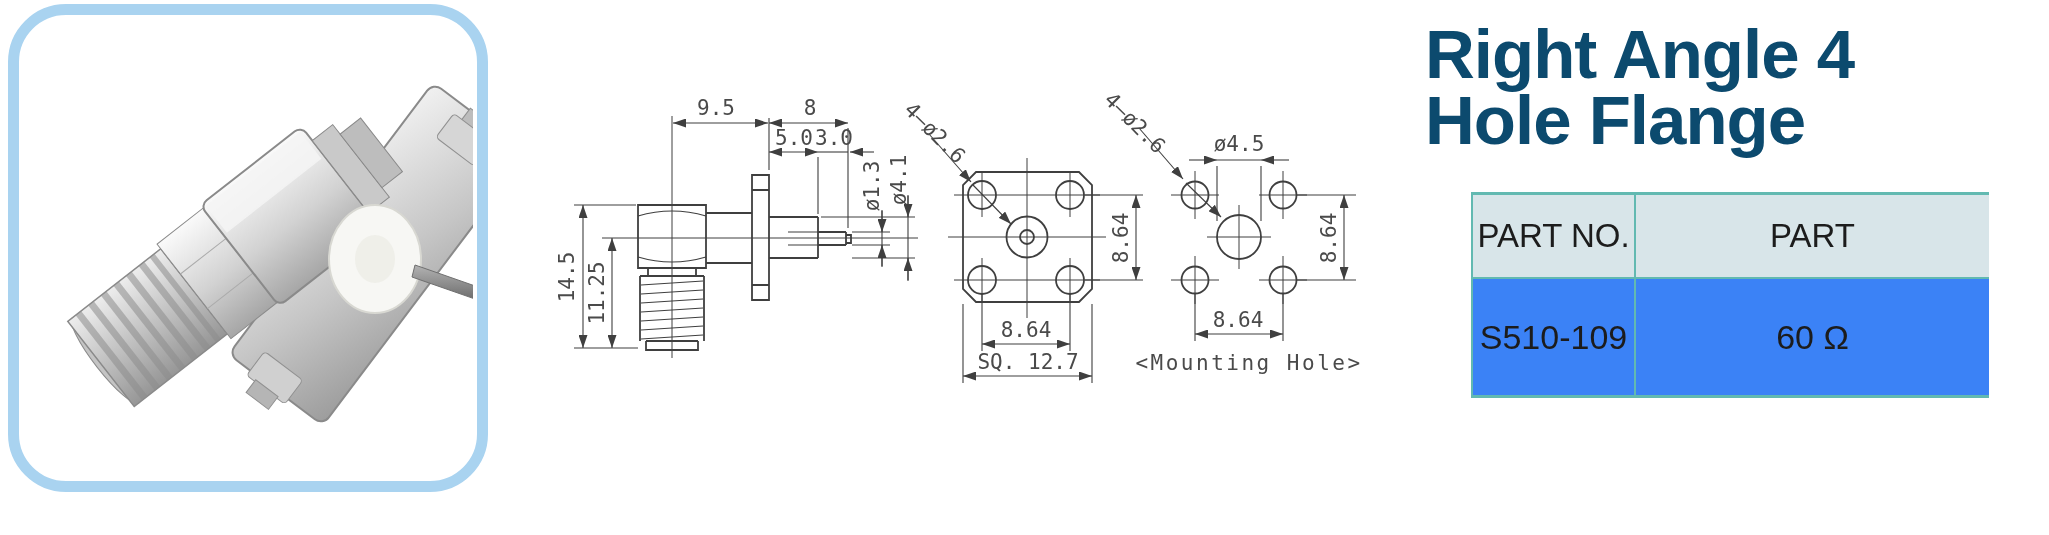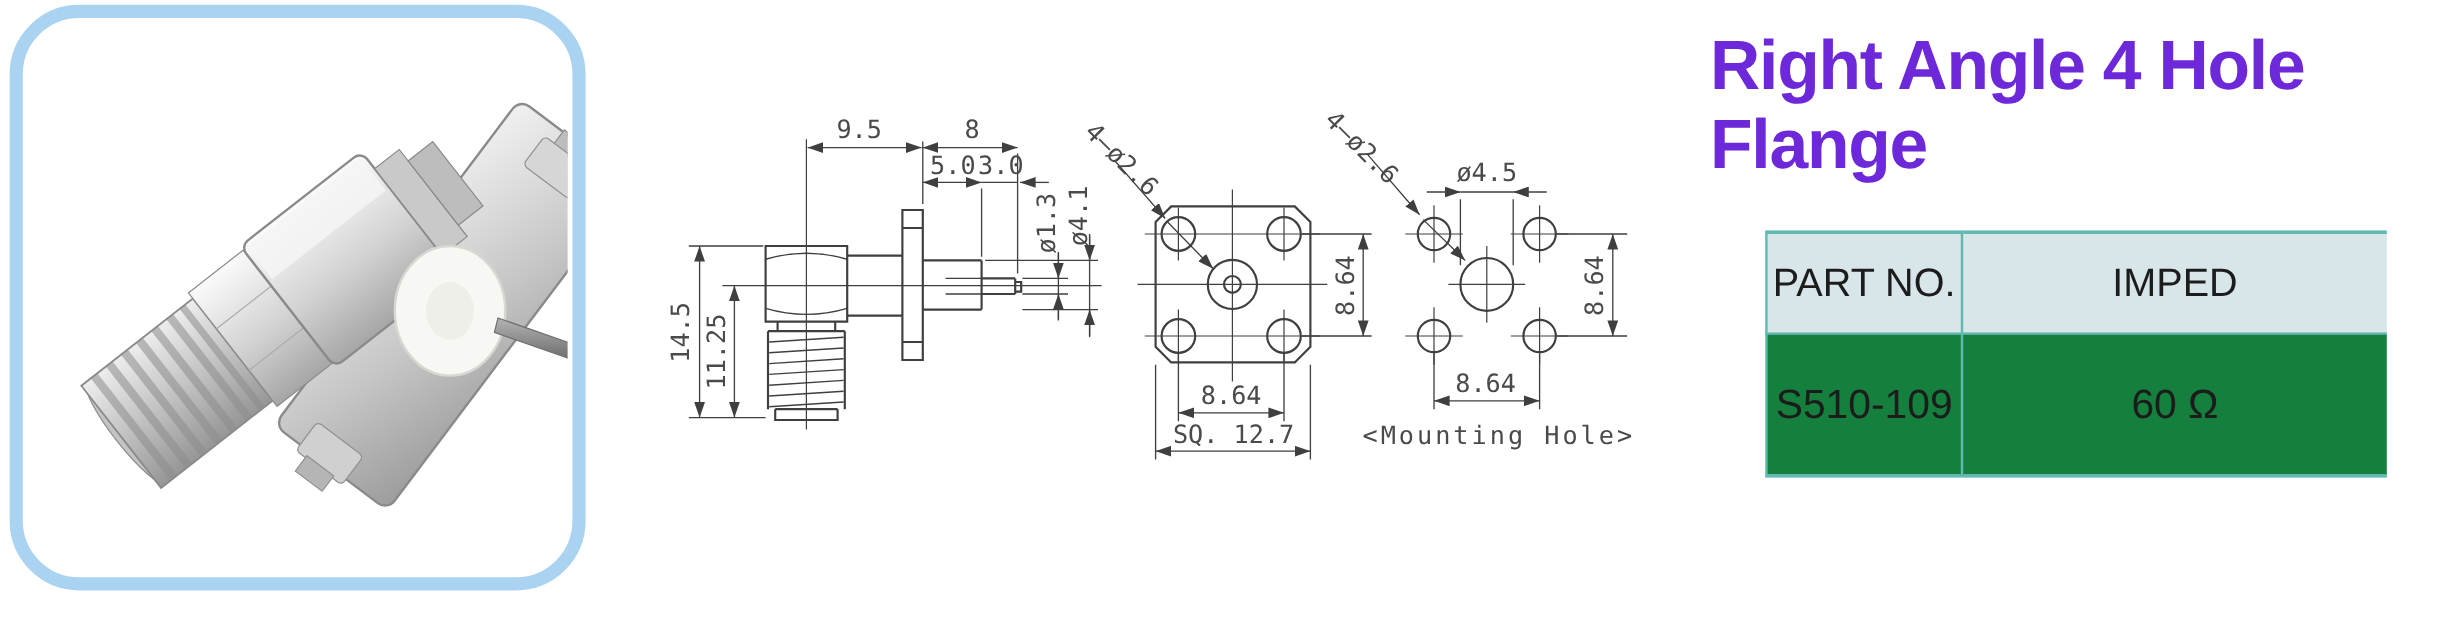--- a/index.html
+++ b/index.html
@@ -18,35 +18,35 @@
   .drawing{position:absolute;left:550px;top:85px;width:920px;height:350px;}
   .drawing text{
     font-family:"DejaVu Sans Mono", monospace;
     font-size:21px;fill:#4a4a4a;
   }
   .drawing .cap{letter-spacing:2.5px;}
 
   
   .title{
     position:absolute;left:1425px;top:22px;width:590px;
-    font-size:58px;line-height:66px;font-weight:bold;
-    letter-spacing:-1px;color:#6d28d9;
+    font-size:69px;line-height:66px;font-weight:bold;
+    letter-spacing:-1px;color:#0c4a6e;
   }
   .spec-table{
     position:absolute;left:1471px;top:192px;width:518px;
     border-collapse:collapse;table-layout:fixed;
     color:#1c1c1c;
     border-radius:21px;
   }
   .spec-table th{
     height:82px;background:#d8e5e9;font-weight:400;font-size:33px;
     border-top:3px solid #62b9b1;border-bottom:2px solid #62b9b1;
   }
   .spec-table td{
-    height:116px;background:#15803d;font-size:34px;
+    height:116px;background:#3b82f6;font-size:34px;
     border-bottom:3px solid #62b9b1;
   }
   .spec-table th,.spec-table td{text-align:center;vertical-align:middle;padding:0;}
   .spec-table .c1{width:161px;border-left:2px solid #62b9b1;border-right:2px solid #62b9b1;}
 </style>
 </head>
 <body>
 
 <div class="photo-frame">
   <svg width="450" height="450" viewBox="0 0 450 450">
@@ -236,20 +236,20 @@
 </svg>
 
 <div class="title">
   <div>Right Angle 4 Hole Flange</div>
 </div>
 
 <table class="spec-table">
   <tbody>
       <tr>
     <th class="c1">PART NO.</th>
-    <th>IMPED</th>
+    <th>PART</th>
   </tr>
   <tr>
     <td class="c1">S510-109</td>
     <td>60 Ω</td>
   </tr>
 </tbody>
   </table>
 
 </body></html>

